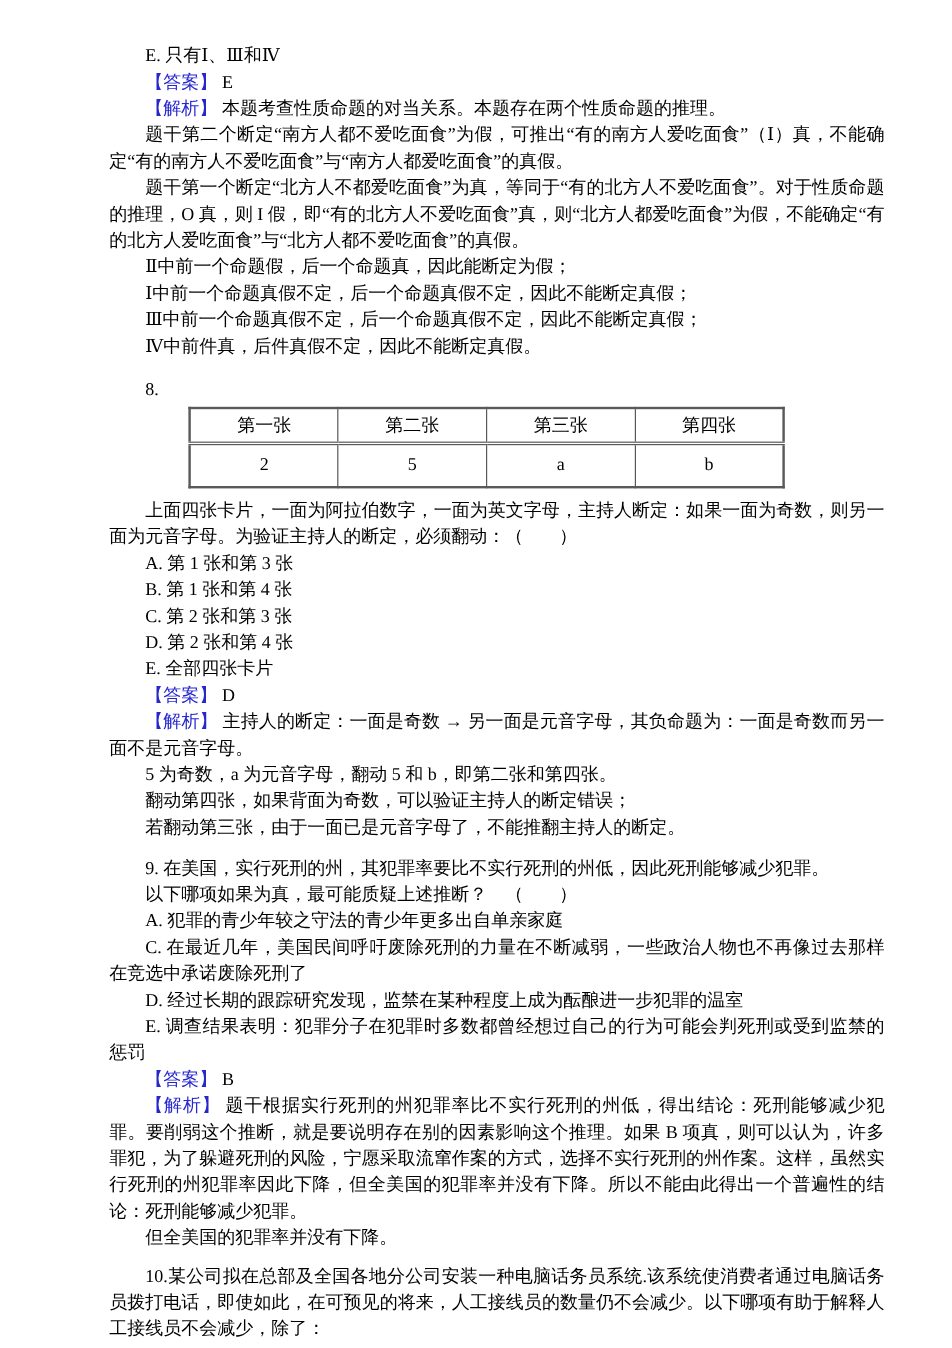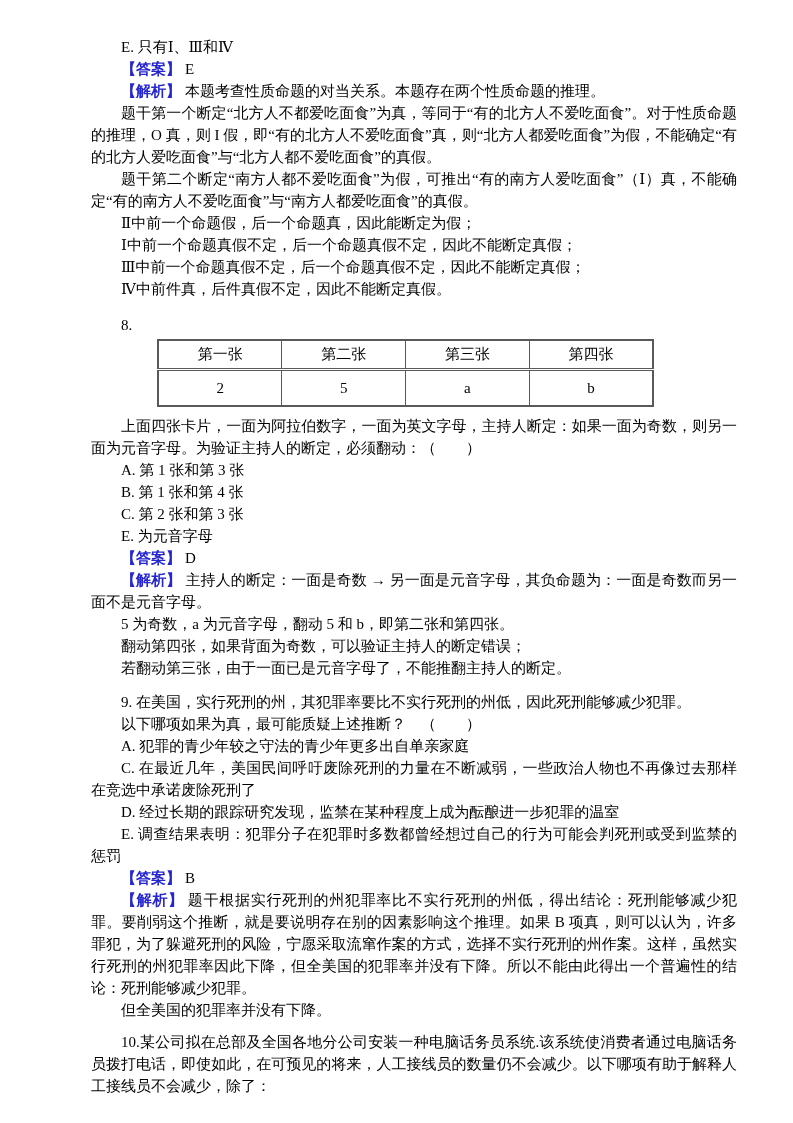--- a/index.html
+++ b/index.html
@@ -16,21 +16,21 @@
     background: #ffffff;
   }
   p.line {
     margin: 0;
     font-size: 15px;
     line-height: 22px;
     text-align: justify;
     text-indent: 30px;
     word-break: break-all;
   }
-  .lbl { color: var(--accent); margin-right: 4px; font-weight: bold; }
+  .lbl { color: var(--accent); margin-right: 4px; }
   .gap { width: 100%; }
   table.cards {
     border-collapse: collapse;
     table-layout: fixed;
     margin: 3px 0 0 66px;
     width: 497px;
     border: 2px solid var(--line);
   }
   table.cards th, table.cards td {
     border: 1px solid var(--line);
@@ -42,22 +42,22 @@
   table.cards th { height: 27px; border-bottom: 3px double var(--line); }
   table.cards td { height: 34px; }
 </style>
 </head>
 <body>
 
 <div class="page">
     <p class="line"><span>E. 只有Ⅰ、Ⅲ和Ⅳ</span></p>
     <p class="line"><span class="lbl">【答案】</span><span>E</span></p>
     <p class="line"><span class="lbl">【解析】</span><span>本题考查性质命题的对当关系。本题存在两个性质命题的推理。</span></p>
+    <p class="line"><span>题干第二个断定“南方人都不爱吃面食”为假，可推出“有的南方人爱吃面食”（Ⅰ）真，不能确定“有的南方人不爱吃面食”与“南方人都爱吃面食”的真假。</span></p>
     <p class="line"><span>题干第一个断定“北方人不都爱吃面食”为真，等同于“有的北方人不爱吃面食”。对于性质命题的推理，O 真，则 I 假，即“有的北方人不爱吃面食”真，则“北方人都爱吃面食”为假，不能确定“有的北方人爱吃面食”与“北方人都不爱吃面食”的真假。</span></p>
-    <p class="line"><span>题干第二个断定“南方人都不爱吃面食”为假，可推出“有的南方人爱吃面食”（Ⅰ）真，不能确定“有的南方人不爱吃面食”与“南方人都爱吃面食”的真假。</span></p>
     <p class="line"><span>Ⅱ中前一个命题假，后一个命题真，因此能断定为假；</span></p>
     <p class="line"><span>Ⅰ中前一个命题真假不定，后一个命题真假不定，因此不能断定真假；</span></p>
     <p class="line"><span>Ⅲ中前一个命题真假不定，后一个命题真假不定，因此不能断定真假；</span></p>
     <p class="line"><span>Ⅳ中前件真，后件真假不定，因此不能断定真假。</span></p>
     <div class="gap" style="height: 14px;"></div>
     <p class="line"><span>8.</span></p>
     <table class="cards">
       <thead>
         <tr>
           <th>第一张</th>
@@ -73,21 +73,22 @@
           <td>a</td>
           <td>b</td>
         </tr>
       </tbody>
     </table>
     <div class="gap" style="height: 8px;"></div>
     <p class="line"><span>上面四张卡片，一面为阿拉伯数字，一面为英文字母，主持人断定：如果一面为奇数，则另一面为元音字母。为验证主持人的断定，必须翻动：（　　）</span></p>
     <p class="line"><span>A. 第 1 张和第 3 张</span></p>
     <p class="line"><span>B. 第 1 张和第 4 张</span></p>
     <p class="line"><span>C. 第 2 张和第 3 张</span></p>
-    <p class="line"><span>E. 为元音字母</span></p>
+    <p class="line"><span>D. 第 2 张和第 4 张</span></p>
+    <p class="line"><span>E. 全部四张卡片</span></p>
     <p class="line"><span class="lbl">【答案】</span><span>D</span></p>
     <p class="line"><span class="lbl">【解析】</span><span>主持人的断定：一面是奇数 → 另一面是元音字母，其负命题为：一面是奇数而另一面不是元音字母。</span></p>
     <p class="line"><span>5 为奇数，a 为元音字母，翻动 5 和 b，即第二张和第四张。</span></p>
     <p class="line"><span>翻动第四张，如果背面为奇数，可以验证主持人的断定错误；</span></p>
     <p class="line"><span>若翻动第三张，由于一面已是元音字母了，不能推翻主持人的断定。</span></p>
     <div class="gap" style="height: 12px;"></div>
     <p class="line"><span>9. 在美国，实行死刑的州，其犯罪率要比不实行死刑的州低，因此死刑能够减少犯罪。</span></p>
     <p class="line"><span>以下哪项如果为真，最可能质疑上述推断？　（　　）</span></p>
     <p class="line"><span>A. 犯罪的青少年较之守法的青少年更多出自单亲家庭</span></p>
     <p class="line"><span>C. 在最近几年，美国民间呼吁废除死刑的力量在不断减弱，一些政治人物也不再像过去那样在竞选中承诺废除死刑了</span></p>

